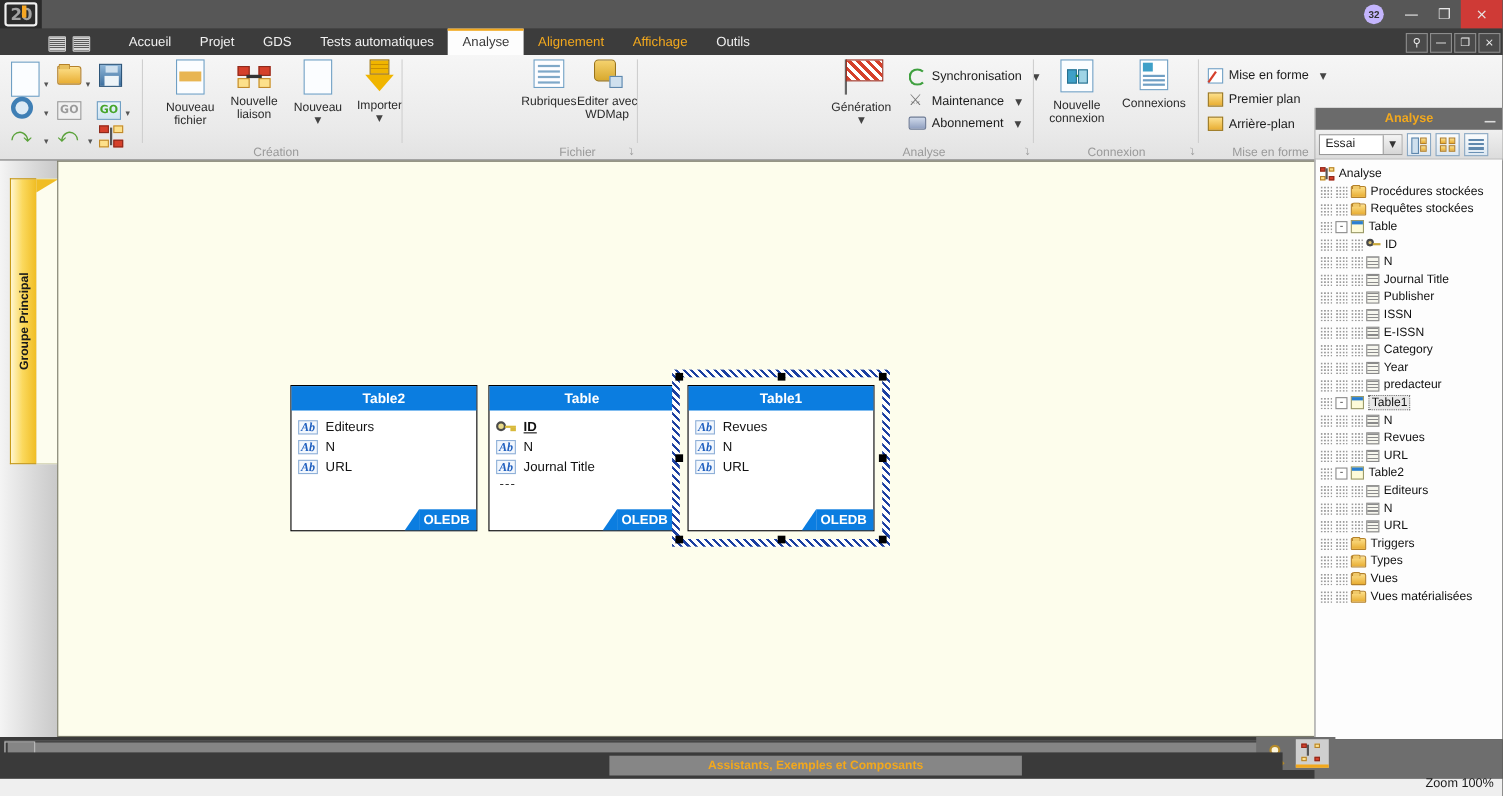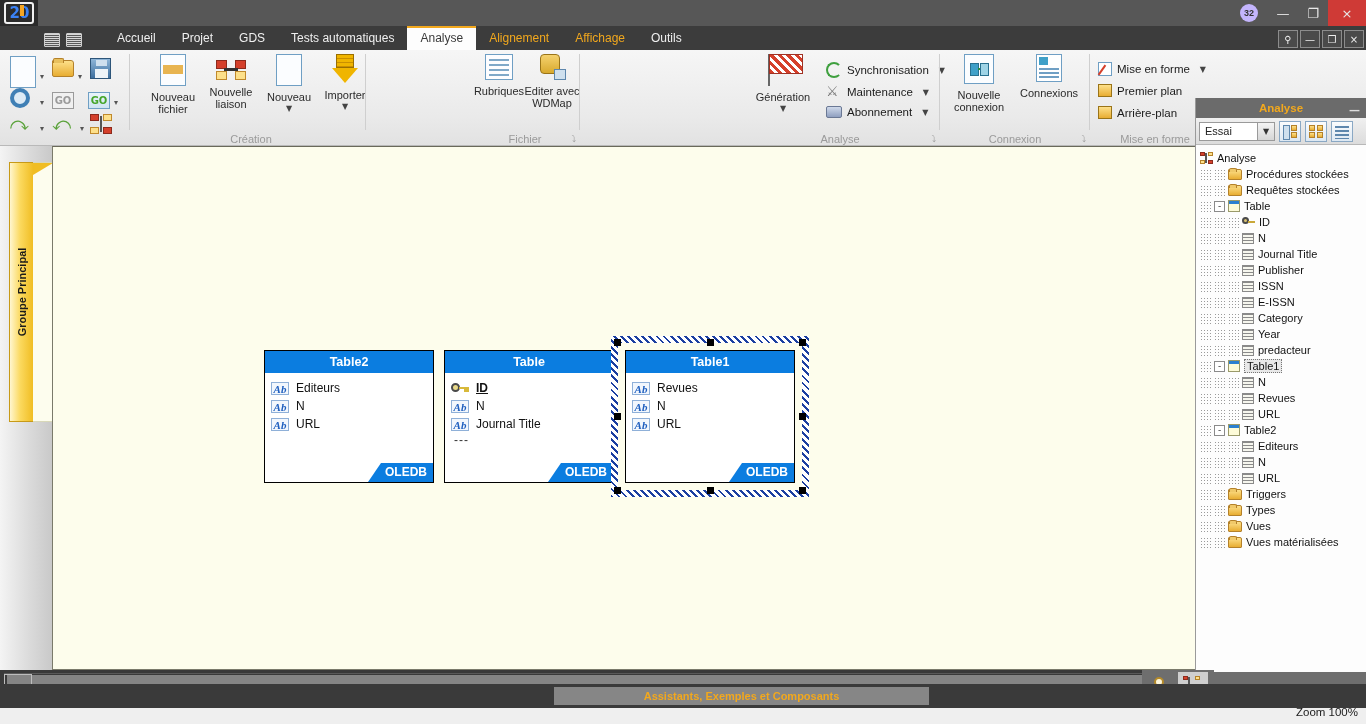--- a/index.html
+++ b/index.html
@@ -17,21 +17,21 @@
     background: #575757;
     display: flex; align-items: center;
   }
   .logo-box {
     width: 38px; height: 26px; background: #2b2b2b;
     display: flex; align-items: center; justify-content: center;
     position: relative; z-index: 5;
   }
   .logo-inner {
     width: 30px; height: 22px; border: 2px solid #f0f0f0; border-radius: 3px;
-    color: #3b82f6; font-size: 15px; font-weight: bold; line-height: 18px;
+    color: #a3a3a3; font-size: 15px; font-weight: bold; line-height: 18px;
     text-align: center; letter-spacing: -1px;
     font-family: "DejaVu Sans", sans-serif;
     position: relative;
   }
   .logo-inner::after {
     content:""; position:absolute; left: 14px; top: 1px; width: 4px; height: 11px;
     background:#f5a623;
   }
   .title-text {
     color: #f2a81d; font-size: 13px; font-weight: bold; margin-left: 14px;
@@ -304,21 +304,21 @@
   }
   .hscroll-track {
     position: absolute; left: 4px; top: 3px; right: 4px; height: 14px;
     background: #3a3a3a; border: 1px solid #5a5a5a;
   }
   .hscroll-thumb {
     position: absolute; left: 2px; top: 1px; width: 1188px; height: 10px; background: #858585;
   }
   .hscroll-left { position:absolute; left:4px; top:4px; width:28px; height:13px; border:1px solid #bdbdbd; }
   .statusbar {
-    position: absolute; left: 0; top: 684px; width: 1366px; height: 24px;
+    position: absolute; left: 0; top: 684px; width: 1166px; height: 24px;
     background: #3a3a3a;
   }
   .status-center {
     position: absolute; left: 554px; top: 3px; width: 375px; height: 18px;
     background: #868686; color: #f2a81d; font-size: 11px; font-weight: bold;
     text-align: center; line-height: 18px;
   }
   .tray { position: absolute; right: 152px; top: 670px; width: 72px; height: 30px;
     background: #6e6e6e; display: flex; align-items: center; gap: 2px; padding-left: 4px; }
   .tray-btn { width: 30px; height: 26px; display:flex;align-items:center;justify-content:center; position: relative;}

